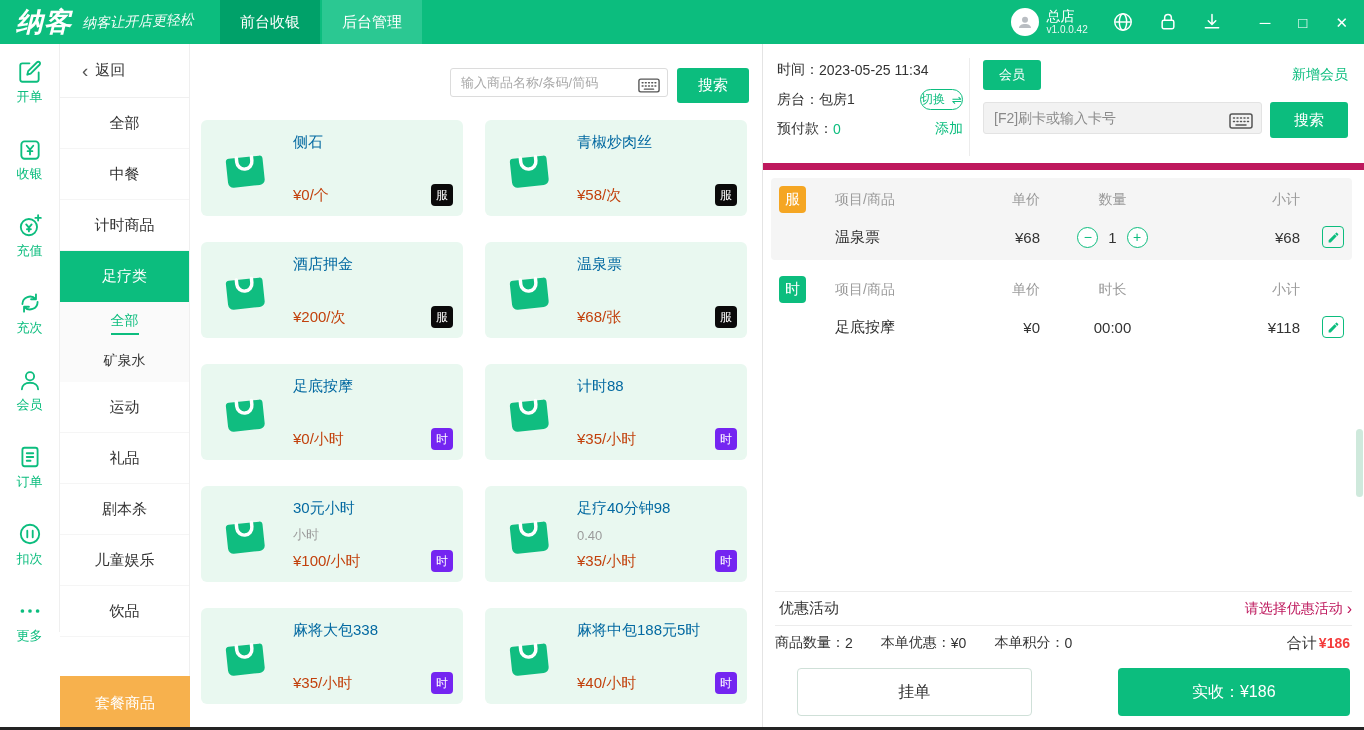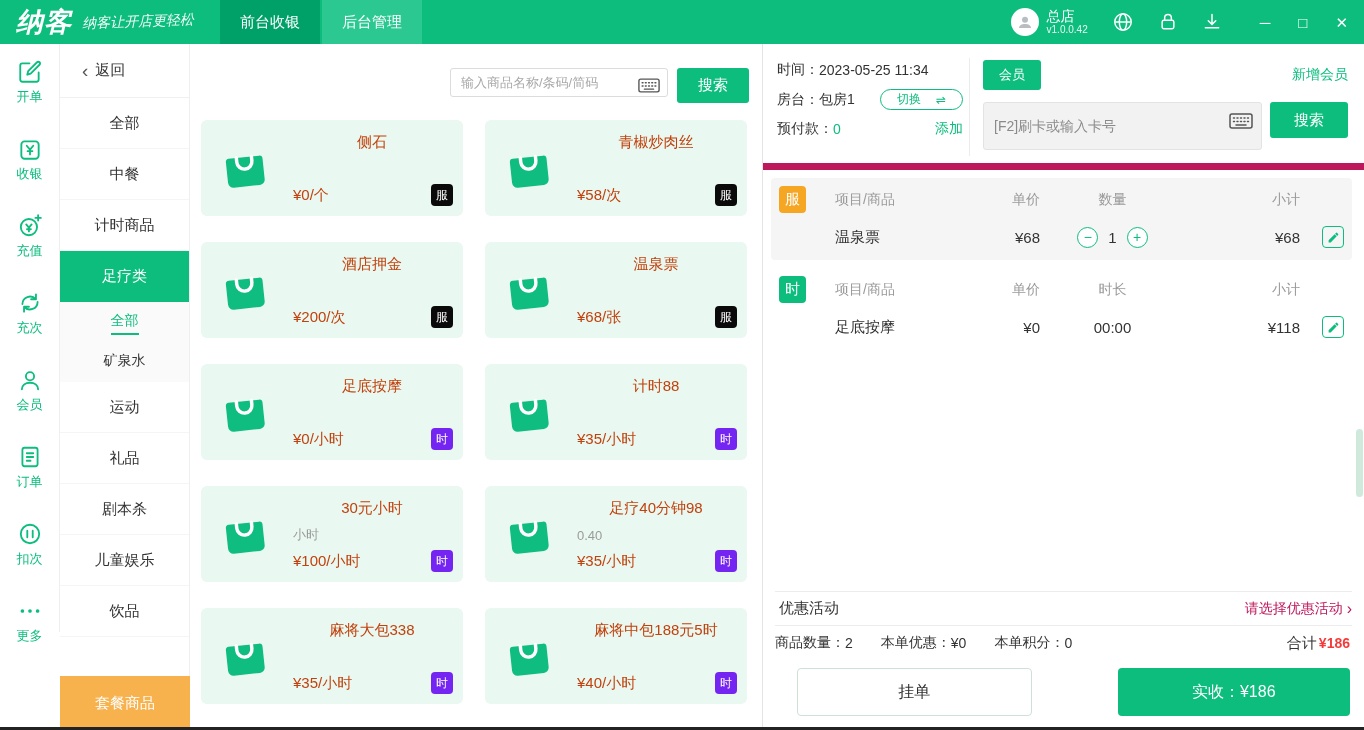--- a/index.html
+++ b/index.html
@@ -60,46 +60,46 @@
   .search-box input::placeholder{color:#a8a8a8;}
   .kb-icon{position:absolute;right:8px;top:10px;pointer-events:none;display:flex;}
   .search-btn{width:72px;height:35px;background:#0cbd7e;color:#fff;font-size:15px;border:none;
     border-radius:3px;cursor:pointer;}
   .grid{position:absolute;top:76px;left:11px;width:546px;display:grid;
     grid-template-columns:262px 262px;column-gap:22px;row-gap:26px;}
   .card{position:relative;height:96px;background:#e9f8f0;border-radius:6px;
     padding:13px 12px 11px 92px;cursor:pointer;}
   .bag{position:absolute;left:18px;top:22px;width:52px;height:52px;transform:rotate(-6deg);}
   .card-col{height:72px;display:flex;flex-direction:column;justify-content:space-between;}
-  .p-name{font-size:15px;color:#c2410c;text-align:center;}
+  .p-name{font-size:15px;color:#0369a1;}
   .p-sub{font-size:13px;color:#9b9b9b;}
   .p-price{font-size:15px;color:#c2410c;}
   .pbadge{position:absolute;right:10px;bottom:10px;width:22px;height:22px;border-radius:4px;
     color:#fff;font-size:12px;display:flex;align-items:center;justify-content:center;}
   .pbadge.srv{background:#0a0a0a;}
   .pbadge.time{background:#7425f1;}
 
   
   .rightpanel{position:absolute;left:762px;top:44px;width:602px;height:686px;background:#fff;
     border-left:1px solid #e4e4e4;}
   .panel-top{position:relative;height:126px;border-bottom:7px solid #be185d;}
   .sess{position:absolute;left:14px;top:17px;width:186px;}
   .sess-line{display:flex;align-items:center;font-size:14px;color:#333;margin-bottom:10px;}
   .pill{margin-left:auto;border:1px solid #0cbd7e;color:#0cbd7e;font-size:12px;border-radius:12px;
-    padding:1px 16px;display:flex;align-items:center;gap:15px;cursor:pointer;background:#fff;}
+    padding:1px 0;display:flex;align-items:center;gap:7px;cursor:pointer;background:#fff;}
   .green{color:#0cbd7e;}
   .add-link{margin-left:auto;color:#0cbd7e;font-size:14px;cursor:pointer;}
   .vdiv{position:absolute;left:206px;top:14px;height:98px;width:1px;background:#ececec;}
   .mem{position:absolute;left:220px;top:16px;right:16px;}
   .mem-row1{display:flex;align-items:center;}
   .member-btn{background:#0cbd7e;color:#fff;font-size:13px;border:none;border-radius:3px;
     padding:6px 16px;cursor:pointer;}
   .new-mem{margin-left:auto;color:#0cbd7e;font-size:14px;cursor:pointer;}
   .mem-row2{display:flex;margin-top:12px;}
-  .card-box{position:relative;flex:1;height:48px;}
+  .card-box{position:relative;flex:1;height:32px;}
   .card-box input{width:100%;height:100%;background:#f2f2f2;border:1px solid #e3e3e3;border-radius:3px;
     padding:0 38px 0 10px;font-size:14px;color:#888;outline:none;}
   .card-box input::placeholder{color:#8a8a8a;}
   .card-box .kb-icon{top:11px;right:9px;}
   .mem-search-btn{width:78px;height:36px;margin-left:8px;background:#0cbd7e;color:#fff;font-size:15px;
     border:none;border-radius:3px;cursor:pointer;}
 
   .order-list{position:absolute;left:8px;right:12px;top:134px;}
   .oitem{border-radius:4px;padding:8px 8px 12px;margin-bottom:8px;}
   .oitem.gray{background:#f5f5f5;}

